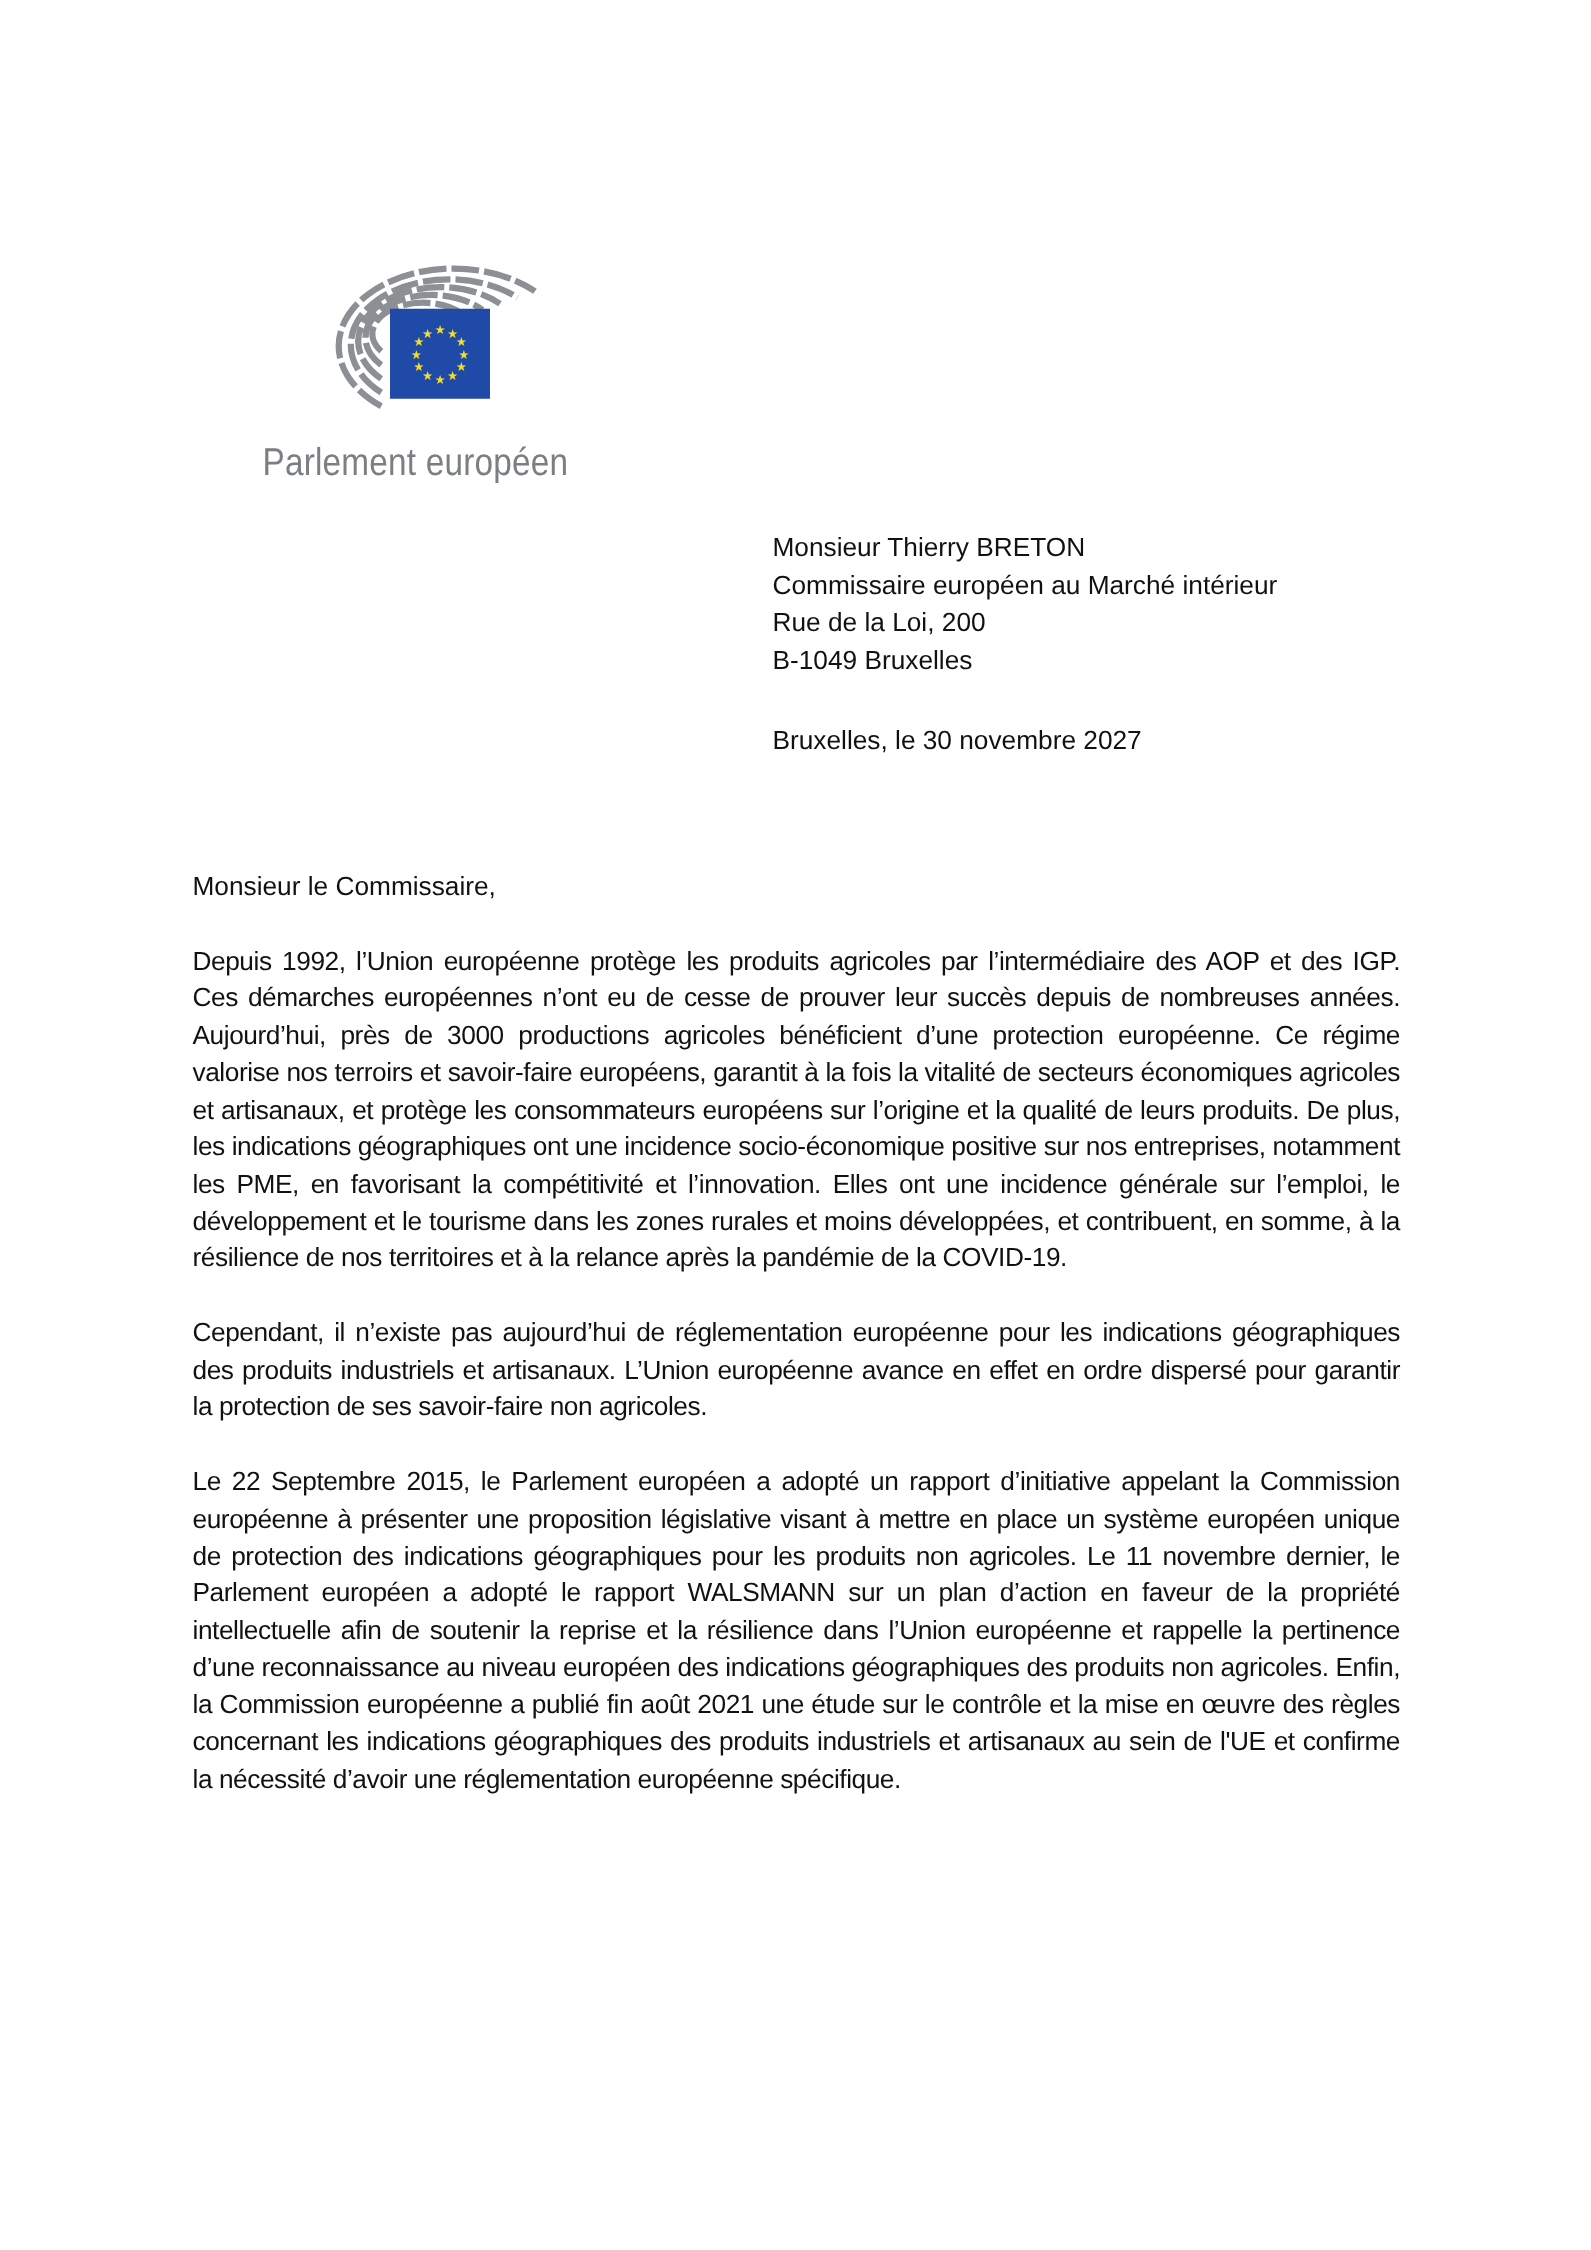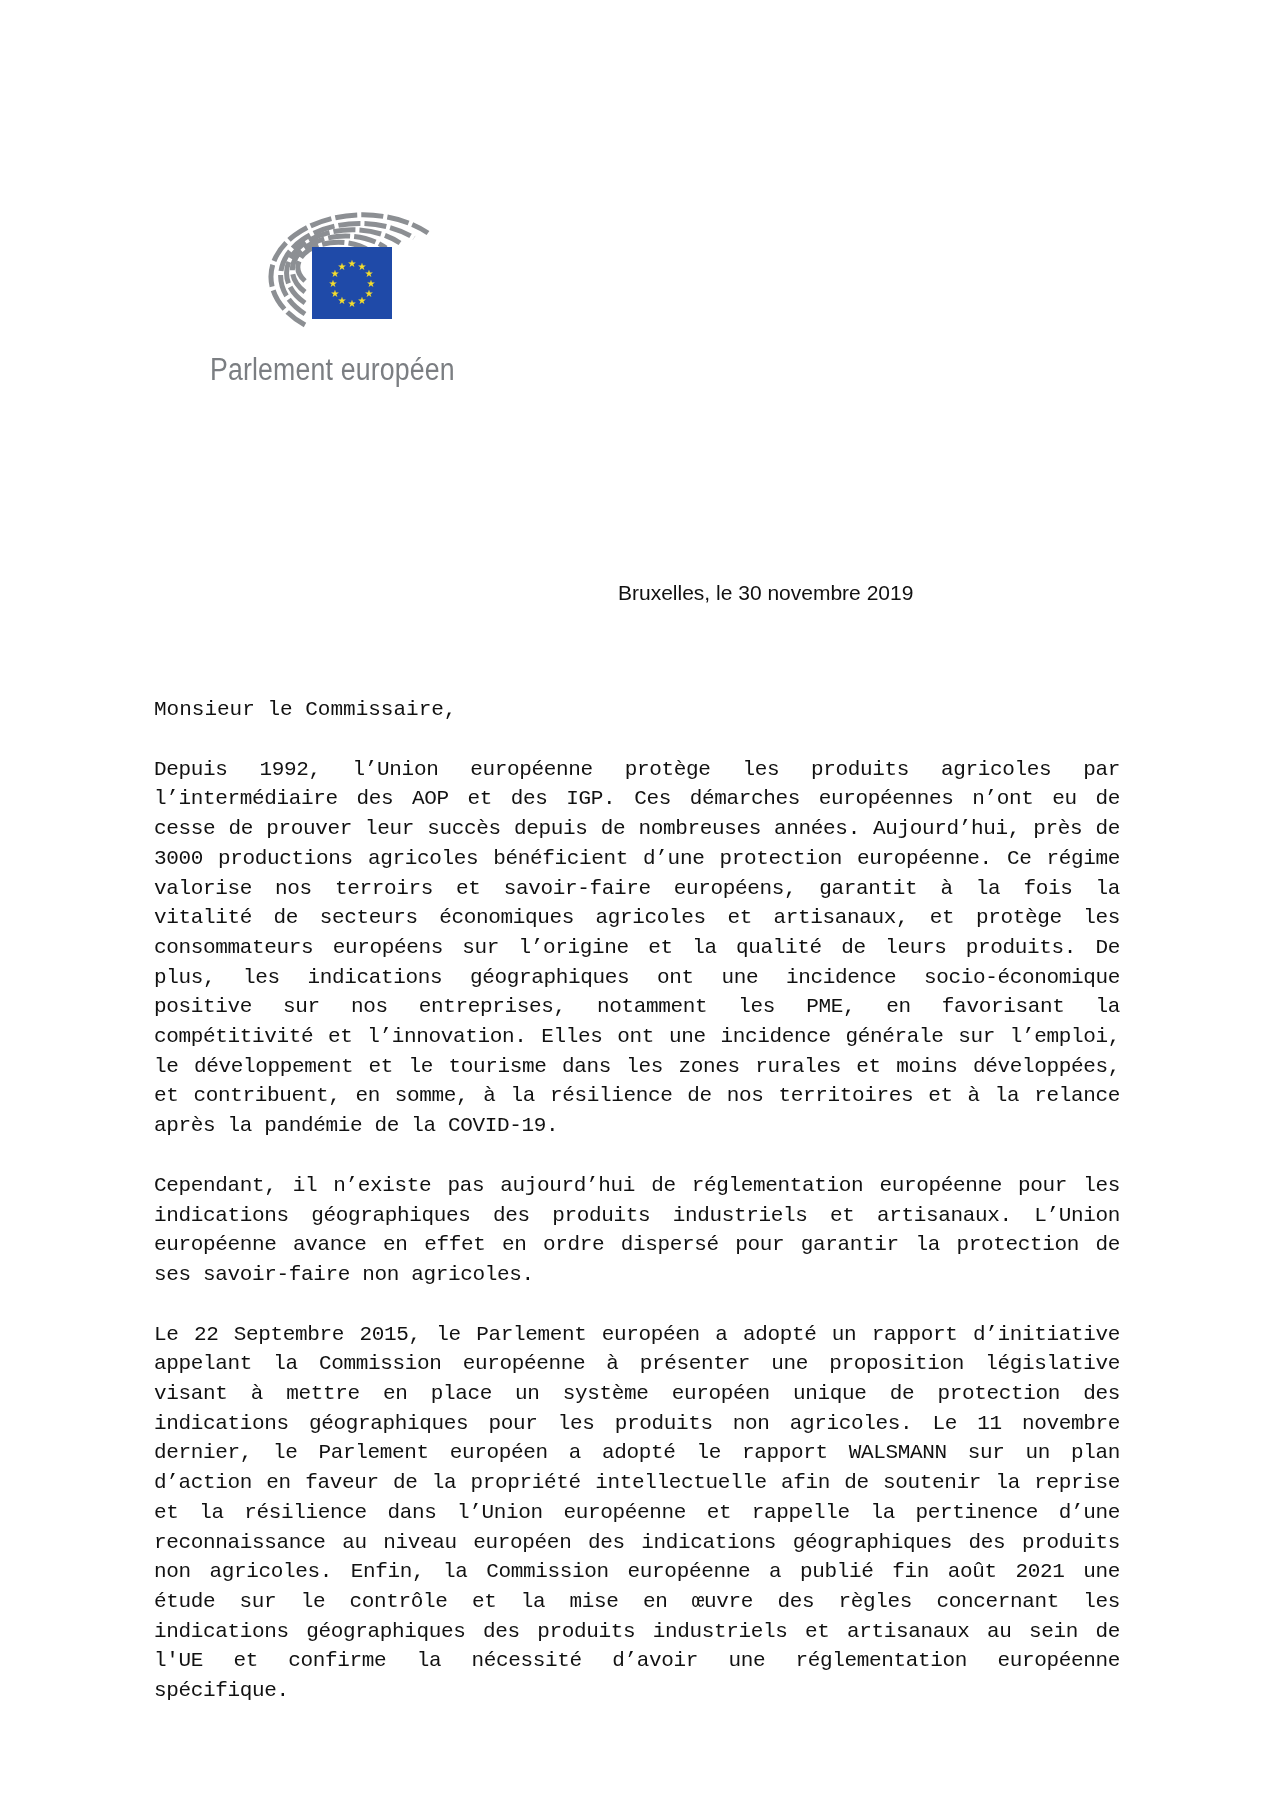--- a/index.html
+++ b/index.html
@@ -7,21 +7,21 @@
     .page { position: absolute; left: 0; top: 0; width: 1273px; height: 1800px; background: #ffffff; }
 
     .logo { position: absolute; left: 200px; top: 200px; width: 270px; height: 200px; }
     .logo svg { position: absolute; left: 0; top: 0; }
     .logo-text { position: absolute; left: 10px; top: 152px; font-size: 31px; color: #7b7e82; letter-spacing: 0.2px; white-space: nowrap; transform: scaleX(0.86); transform-origin: left top; }
 
     .recipient { position: absolute; left: 618px; top: 424px; font-size: 21px; line-height: 30px; color: #111; }
     .recipient div { white-space: nowrap; }
     .date { position: absolute; left: 618px; top: 578px; font-size: 21px; line-height: 30px; white-space: nowrap; }
 
-    .body { position: absolute; left: 154px; top: 695px; width: 966px; font-size: 21px; line-height: 29.7px; font-family: Liberation Mono, monospace; }
+    .body { position: absolute; left: 154px; top: 695px; width: 966px; font-size: 21px; line-height: 29.7px; }
     .salutation { margin: 0 0 30px 0; white-space: nowrap; }
     .para { margin: 0 0 30px 0; text-align: justify; hyphens: none; letter-spacing: -0.35px; }
   </style>
 </head>
 <body>
 
 <div class="page">
 
   <div class="logo">
     <svg width="270" height="150" viewBox="0 0 270 150">
@@ -44,22 +44,28 @@
         <text x="142" y="104">★</text>
         <text x="135" y="97">★</text>
         <text x="133" y="87">★</text>
         <text x="135" y="77">★</text>
         <text x="142" y="70">★</text>
       </g>
     </svg>
     <div class="logo-text">Parlement européen</div>
   </div>
 
+  <div class="recipient">
+    <div>Monsieur Thierry BRETON</div>
+    <div>Commissaire européen au Marché intérieur</div>
+    <div>Rue de la Loi, 200</div>
+    <div>B-1049 Bruxelles</div>
+  </div>
 
-  <div class="date">Bruxelles, le 30 novembre 2019</div>
+  <div class="date">Bruxelles, le 30 novembre 2027</div>
 
   <div class="body">
     <p class="salutation">Monsieur le Commissaire,</p>
     <p class="para">Depuis 1992, l’Union européenne protège les produits agricoles par l’intermédiaire des AOP et des IGP. Ces démarches européennes n’ont eu de cesse de prouver leur succès depuis de nombreuses années. Aujourd’hui, près de 3000 productions agricoles bénéficient d’une protection européenne. Ce régime valorise nos terroirs et savoir-faire européens, garantit à la fois la vitalité de secteurs économiques agricoles et artisanaux, et protège les consommateurs européens sur l’origine et la qualité de leurs produits. De plus, les indications géographiques ont une incidence socio-économique positive sur nos entreprises, notamment les PME, en favorisant la compétitivité et l’innovation. Elles ont une incidence générale sur l’emploi, le développement et le tourisme dans les zones rurales et moins développées, et contribuent, en somme, à la résilience de nos territoires et à la relance après la pandémie de la COVID-19.</p>
     <p class="para">Cependant, il n’existe pas aujourd’hui de réglementation européenne pour les indications géographiques des produits industriels et artisanaux. L’Union européenne avance en effet en ordre dispersé pour garantir la protection de ses savoir-faire non agricoles.</p>
     <p class="para">Le 22 Septembre 2015, le Parlement européen a adopté un rapport d’initiative appelant la Commission européenne à présenter une proposition législative visant à mettre en place un système européen unique de protection des indications géographiques pour les produits non agricoles. Le 11 novembre dernier, le Parlement européen a adopté le rapport WALSMANN sur un plan d’action en faveur de la propriété intellectuelle afin de soutenir la reprise et la résilience dans l’Union européenne et rappelle la pertinence d’une reconnaissance au niveau européen des indications géographiques des produits non agricoles. Enfin, la Commission européenne a publié fin août 2021 une étude sur le contrôle et la mise en œuvre des règles concernant les indications géographiques des produits industriels et artisanaux au sein de l'UE et confirme la nécessité d’avoir une réglementation européenne spécifique.</p>
   </div>
 
 </div>
 

